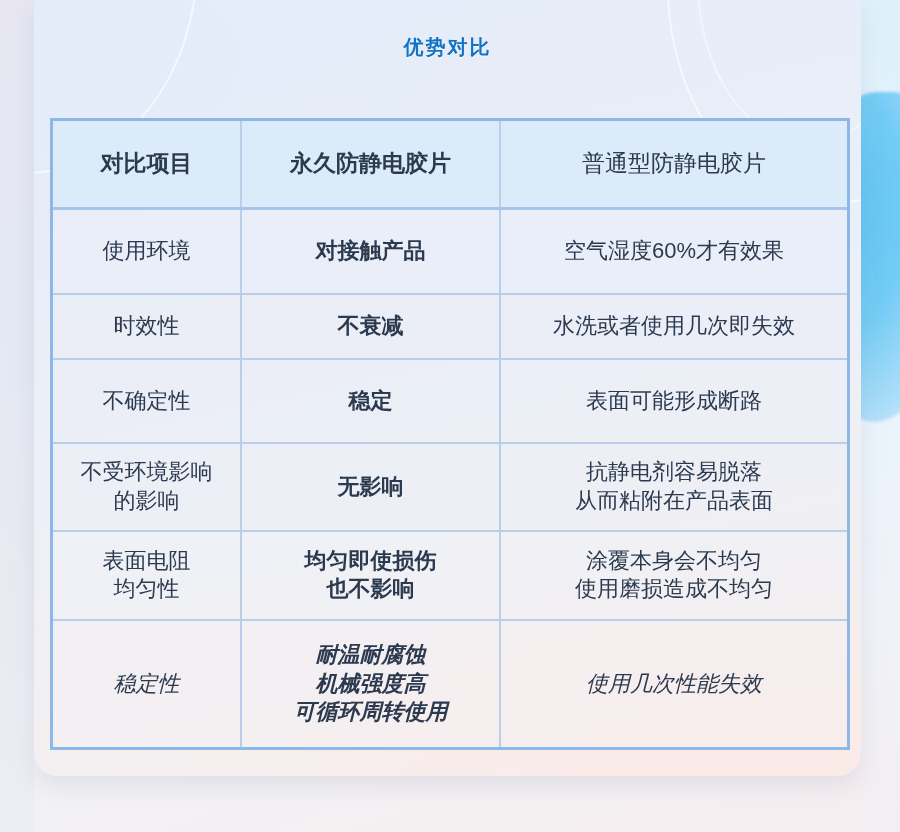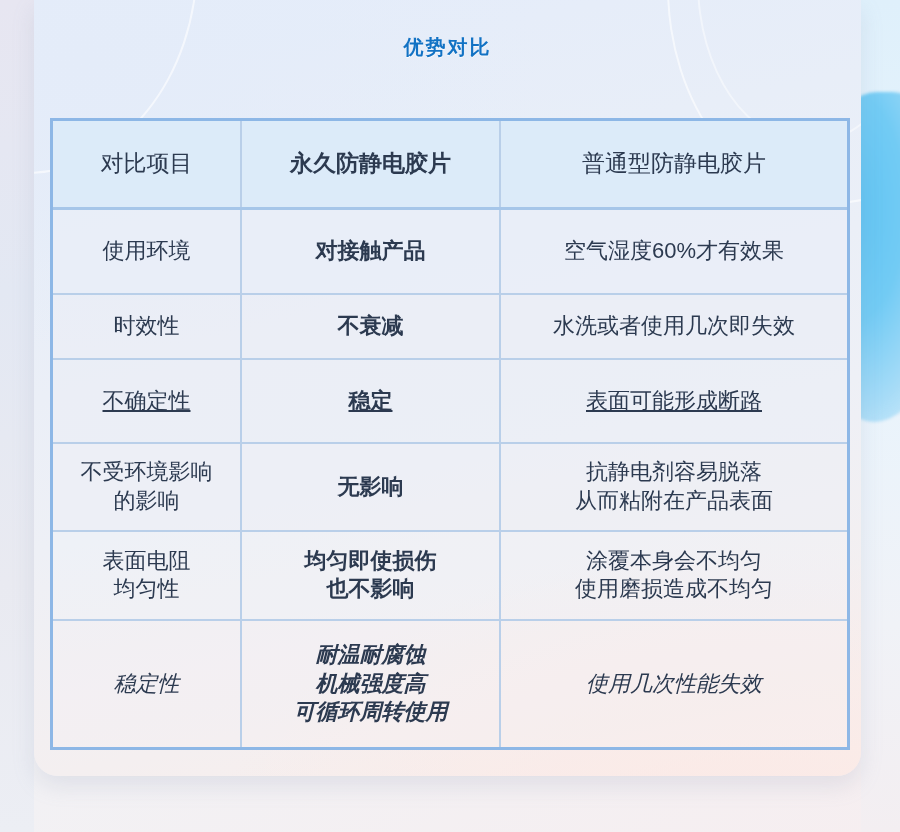--- a/index.html
+++ b/index.html
@@ -143,28 +143,28 @@
   }
   table.cmp td.last-col { border-right: none; margin-top: 44px; }
   table.cmp tr.last-row td { border-bottom: none; font-style: italic; }
 
   
   table.cmp tr.head td {
     background: #dcebf9;
     border-bottom: 3px solid #a6c6e9;
     font-size: 23px;
   }
-  table.cmp tr.head td.col-label { font-weight: normal; }
+  table.cmp tr.head td.col-label { font-weight: bold; }
   table.cmp td.strong { font-weight: bold; }
 
   
   table.cmp tr.body td { background: rgba(255,255,255,0.20); }
   table.cmp tr.body.r1 td { background: rgba(233,238,247,0.80); }
   table.cmp tr.body.r2 td { background: rgba(233,237,246,0.66); }
-  table.cmp tr.body.r3 td { background: rgba(234,237,245,0.55); text-decoration: underline; }
+  table.cmp tr.body.r3 td { background: rgba(234,237,245,0.55); }
   table.cmp tr.body.r4 td { background: rgba(236,238,245,0.45); }
   table.cmp tr.body.r5 td { background: rgba(238,239,245,0.34); }
   table.cmp tr.body.r6 td { background: rgba(241,240,244,0.24); }
 
   
   tr.head    { height: 86px; }
   tr.body.r1 { height: 84px; }
   tr.body.r2 { height: 64px; }
   tr.body.r3 { height: 83px; }
   tr.body.r4 { height: 86px; }

